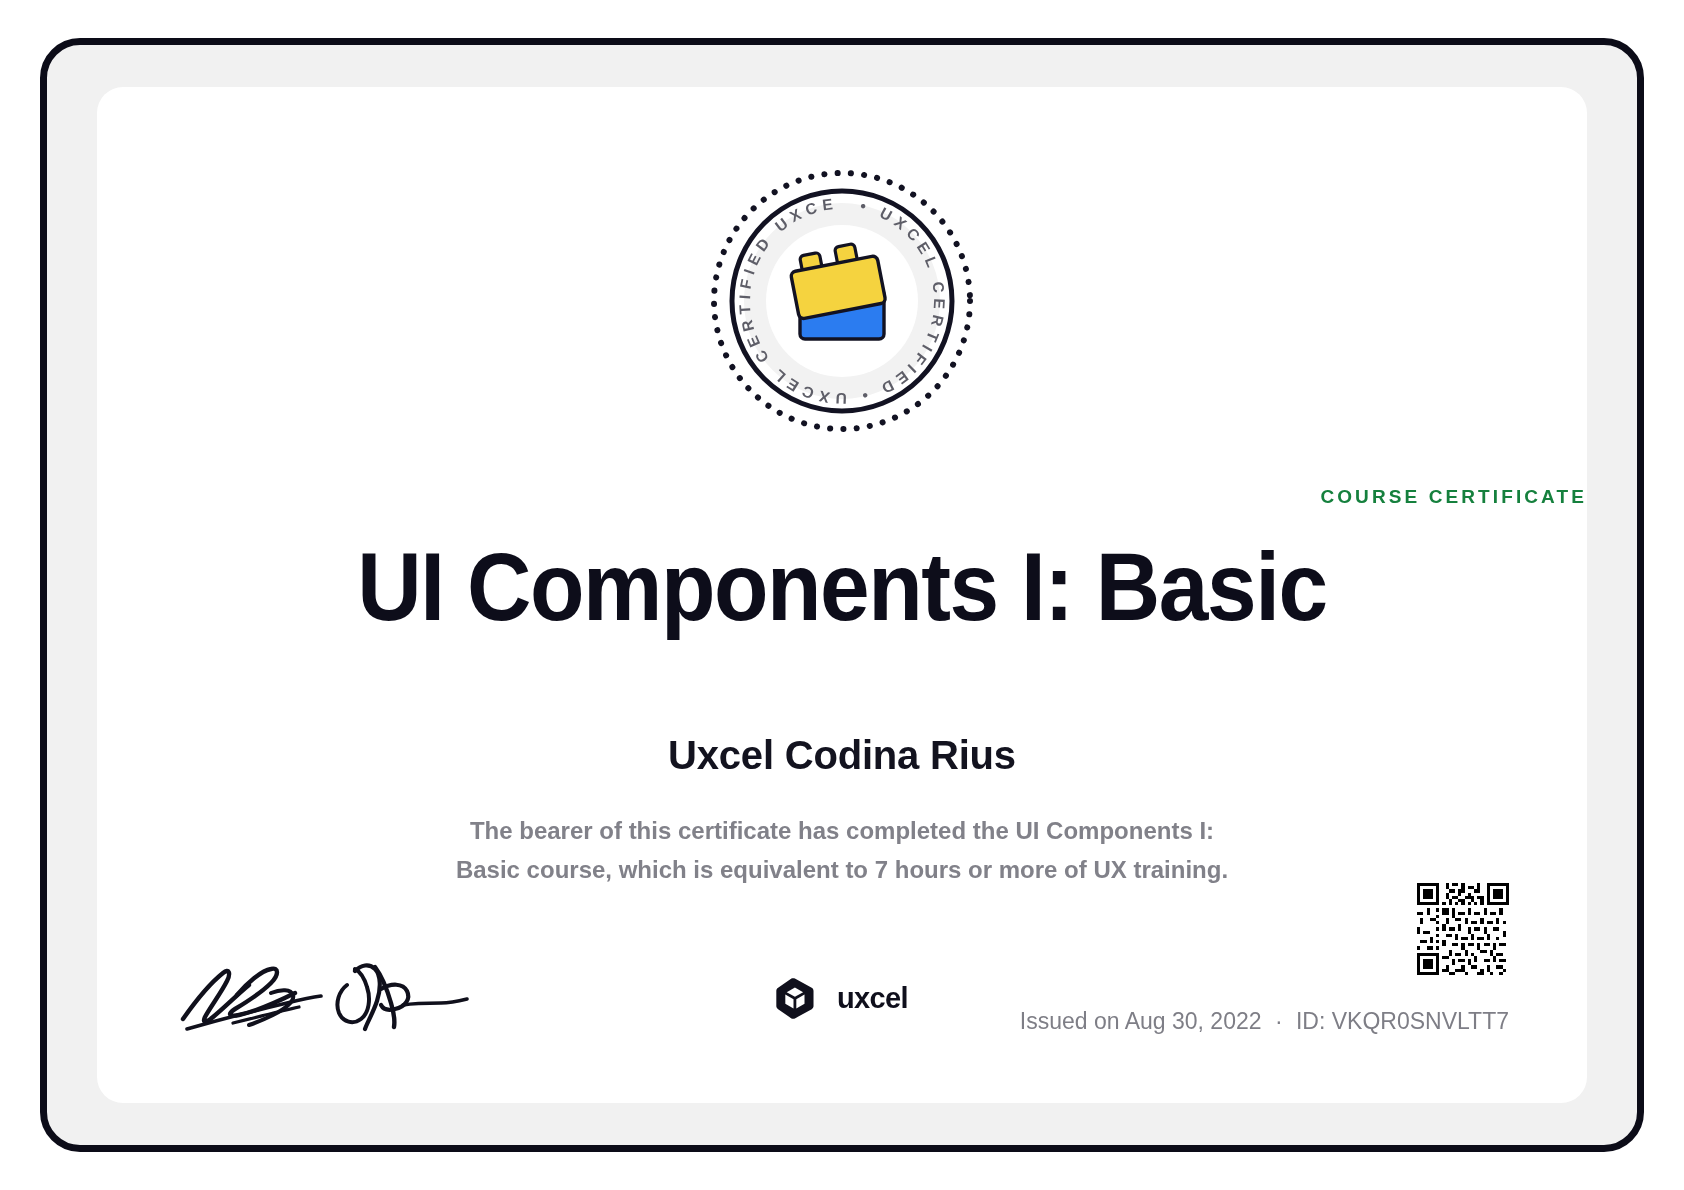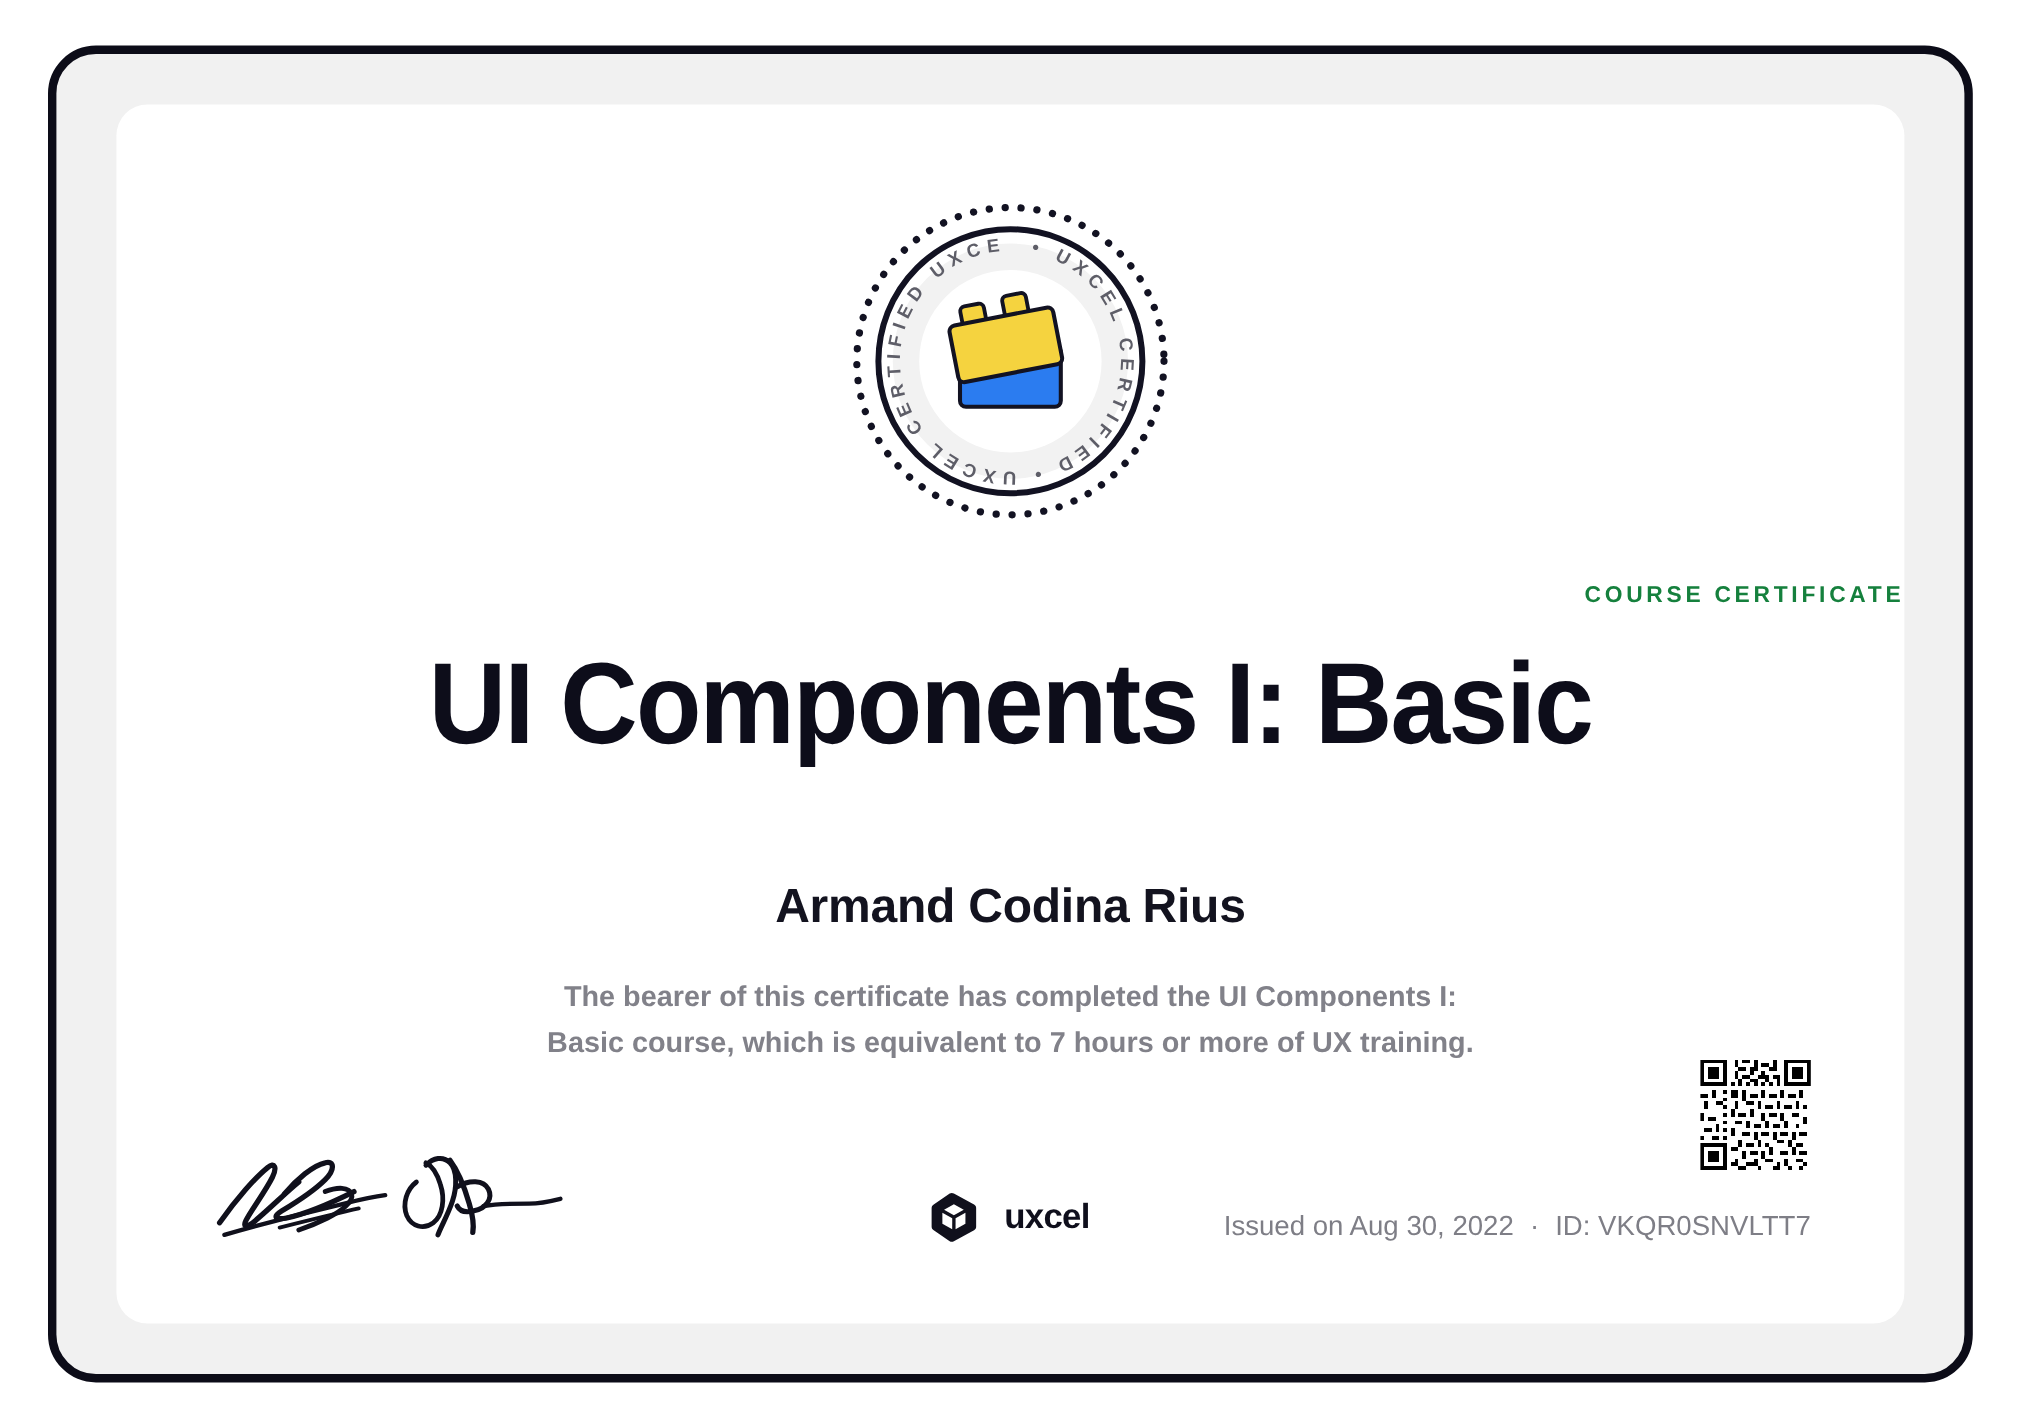--- a/index.html
+++ b/index.html
@@ -117,21 +117,21 @@
     margin-top: 16px;
     color: #7e7e86;
     font-size: 22px;
     letter-spacing: 0.1px;
   }
 
   #brand-logo {
     position: absolute;
     left: 50%;
     transform: translateX(-50%);
-    bottom: 68px;
+    bottom: 84px;
     display: flex;
     align-items: center;
     gap: 23px;
   }
   #brand-mark { display: block; width: 38px; height: 41px; }
   #brand-wordmark {
     color: #0f0f1c;
     font-size: 29px;
     font-weight: 700;
     letter-spacing: -0.6px;
@@ -193,21 +193,21 @@
           </g>
         </g>
       </svg>
     </div>
 
     <div id="course-certificate-label" class="eyebrow">COURSE CERTIFICATE</div>
 
     <h1 id="course-title">UI Components I: Basic</h1>
 
 
-    <div id="recipient-name">Armand Codina Rius</div>
+    <div id="recipient-name">Uxcel Codina Rius</div>
 
     <p id="certificate-description">The bearer of this certificate has completed the UI Components I: Basic course, which is equivalent to 7 hours or more of UX training.</p>
 
     <div id="signature-block">
       <svg id="signatures-svg" viewBox="0 0 300 82" xmlns="http://www.w3.org/2000/svg">
         <g fill="none" stroke="#10101c" stroke-linecap="round" stroke-linejoin="round">
 
           <path stroke-width="4.4" d="M8,60 C22,40 38,22 48,14 C54,9 56,14 52,22 C46,34 34,50 30,58 C27,64 31,64 38,58 C50,48 64,34 74,26"></path>
           <path stroke-width="4.4" d="M62,36 C72,24 86,12 96,10 C104,8 104,16 96,24 C86,34 70,44 60,50 C52,55 54,58 64,56 C82,52 104,42 120,34"></path>
           <path stroke-width="4" d="M96,34 C106,30 116,30 118,36 C120,42 110,50 98,56 C88,61 80,64 74,66"></path>

